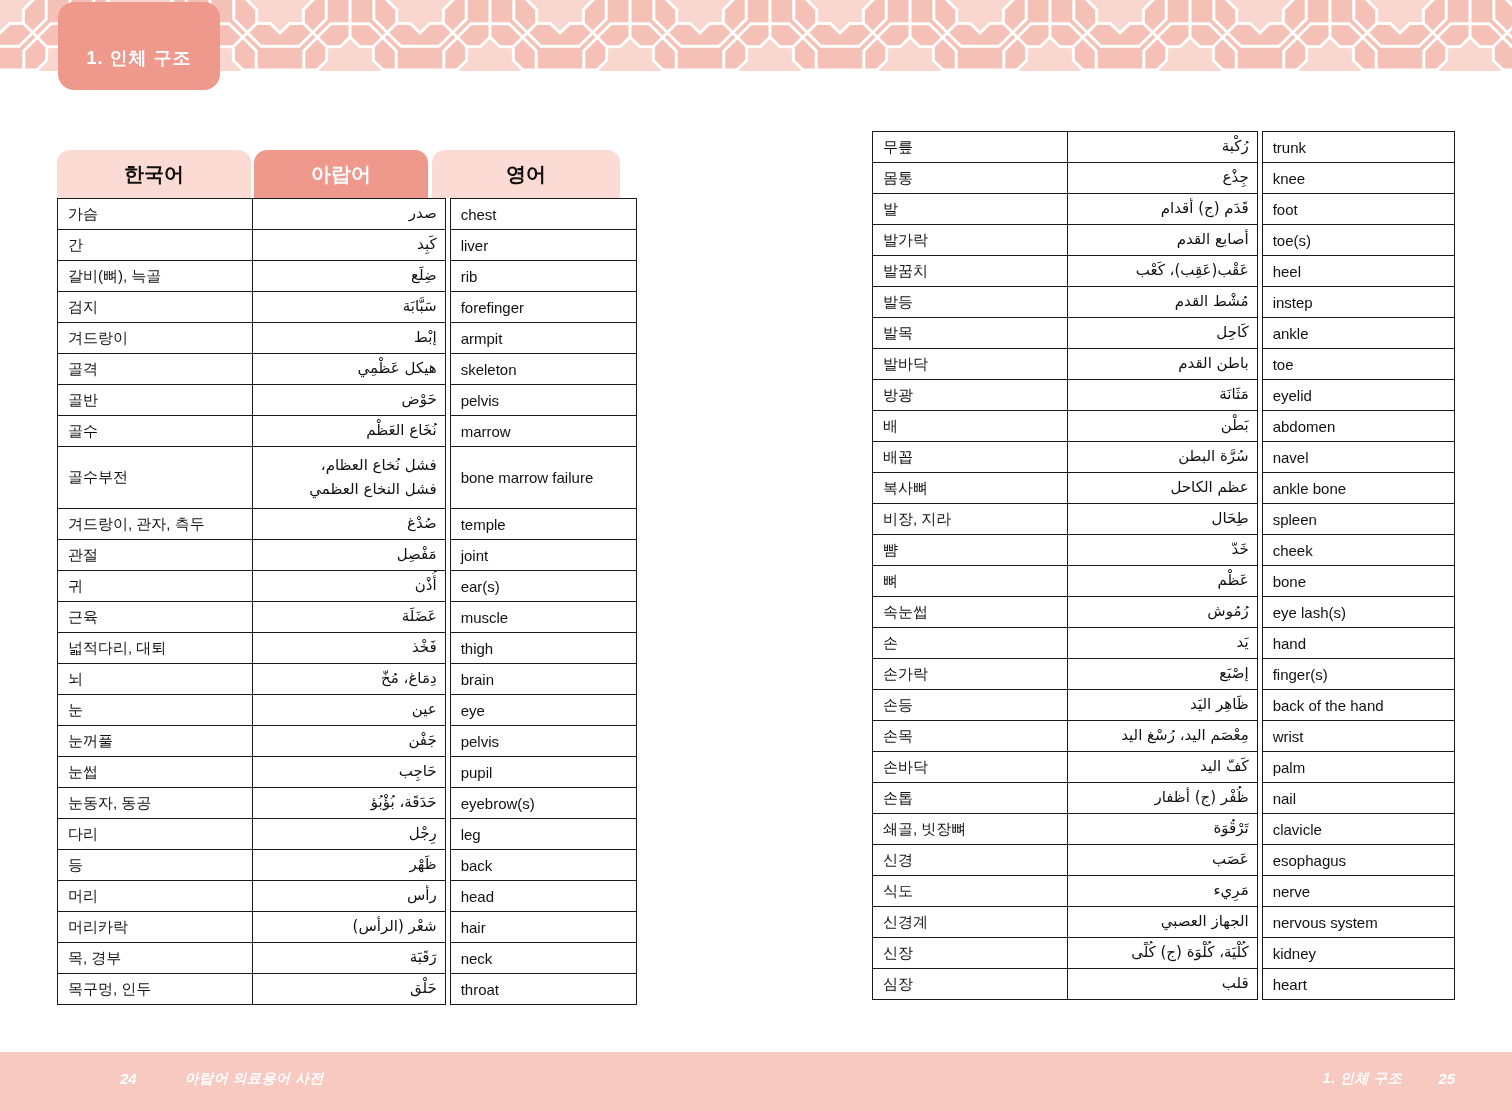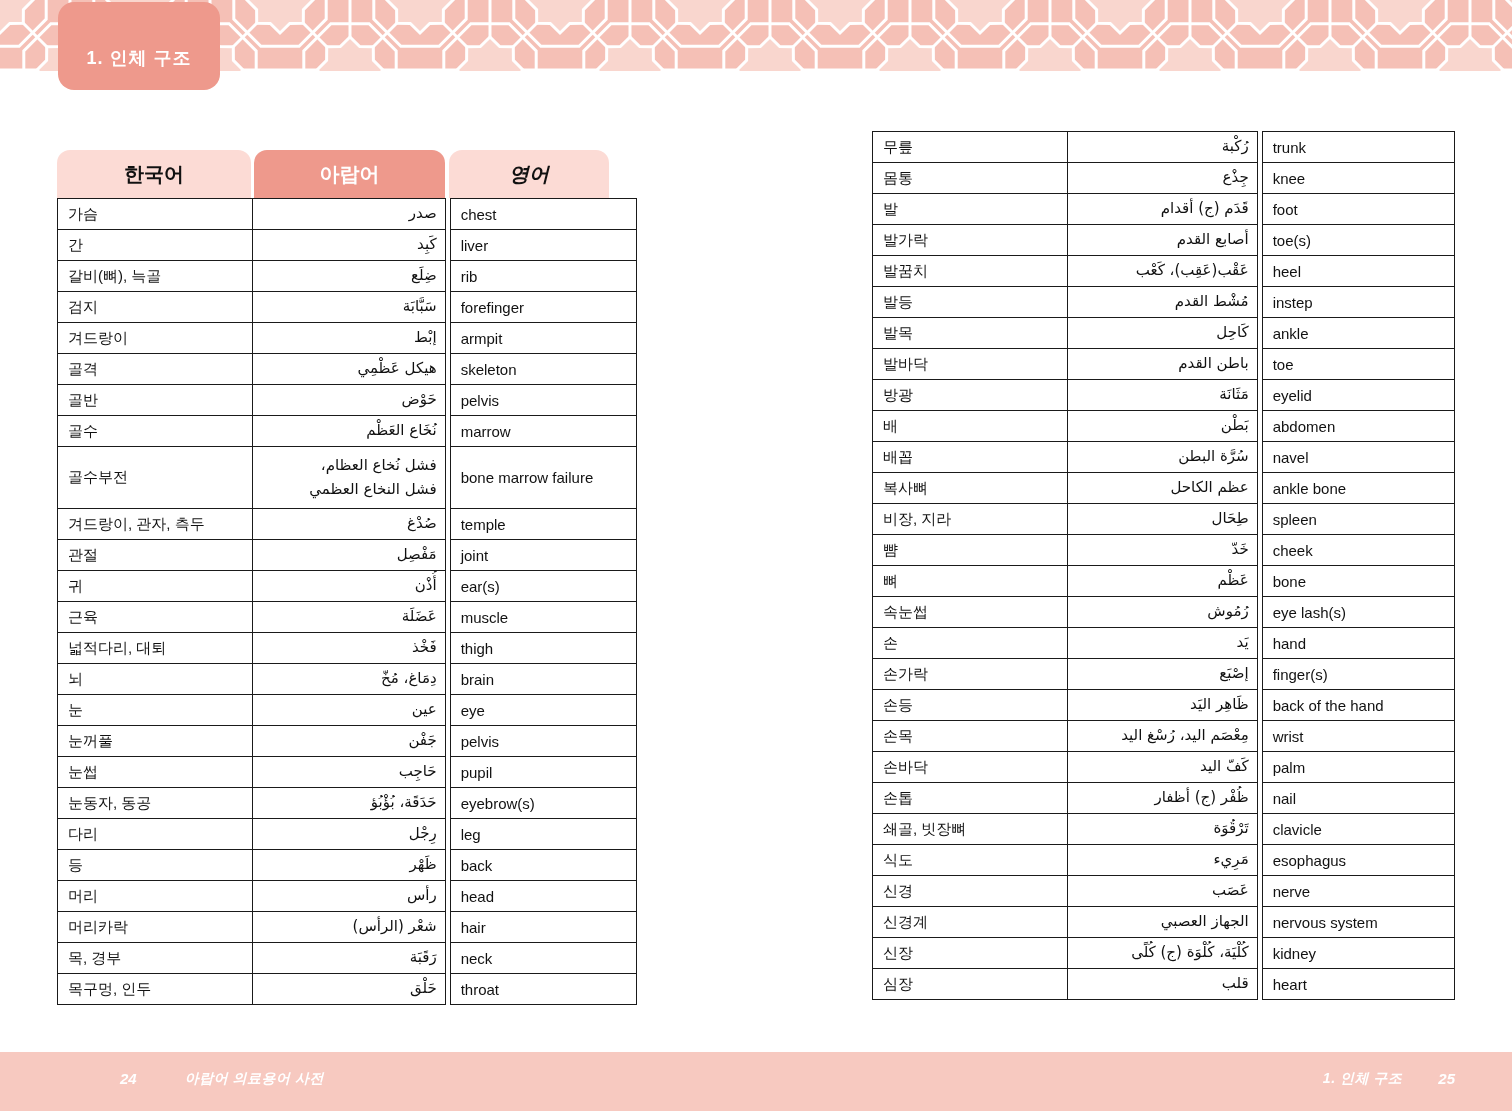--- a/index.html
+++ b/index.html
@@ -40,22 +40,22 @@
   .right-group{left:872px;top:131px;width:583px;}
   .header-row{display:flex;height:48px;margin-bottom:0;}
   .hdr{
     border-radius:13px 13px 0 0;
     display:flex;align-items:center;justify-content:center;
     font-size:20px;font-weight:bold;
   }
   .hdr-light{background:var(--header-light);color:var(--text);}
   .hdr-accent{background:var(--header-accent);color:#ffffff;}
   .hdr-ko{width:194px;margin-right:3px;}
-  .hdr-ar{width:191px;margin-right:4px;}
-  .hdr-en{width:160px;font-style:italic;}
+  .hdr-ar{width:174px;margin-right:4px;}
+  .hdr-en{width:188px;}
   .body-row{display:flex;gap:4px;align-items:flex-start;}
   table{border-collapse:collapse;table-layout:fixed;}
   table.t-a{border:1.5px solid var(--border);}
   table.t-b{border:1.5px solid var(--border);}
   td{border:1px solid var(--border);vertical-align:middle;overflow:hidden;}
   tr{height:31px;}
   tr.tall{height:62px;}
   td.ko{text-align:left;padding:2px 6px 2px 10px;font-size:15px;}
   td.ar{
     text-align:right;direction:rtl;padding:2px 8px 2px 6px;
@@ -405,26 +405,26 @@
           </tr>
           <tr>
             <td class="ko">손톱</td>
             <td class="ar">ظُفْر (ج) أظفار</td>
           </tr>
           <tr>
             <td class="ko">쇄골, 빗장뼈</td>
             <td class="ar">تَرْقُوَة</td>
           </tr>
           <tr>
+            <td class="ko">신경</td>
+            <td class="ar">عَصَب</td>
+          </tr>
+          <tr>
             <td class="ko">식도</td>
             <td class="ar">مَرِيء</td>
-          </tr>
-          <tr>
-            <td class="ko">신경</td>
-            <td class="ar">عَصَب</td>
           </tr>
           <tr>
             <td class="ko">신경계</td>
             <td class="ar">الجهاز العصبي</td>
           </tr>
           <tr>
             <td class="ko">신장</td>
             <td class="ar">كُلْيَة، كُلْوَة (ج) كُلًى</td>
           </tr>
           <tr>

